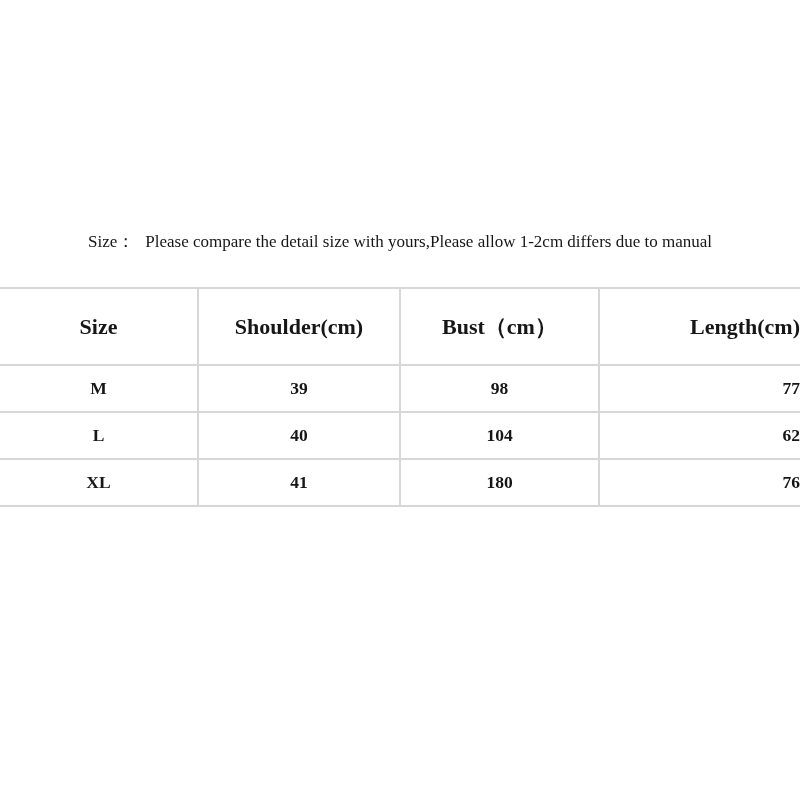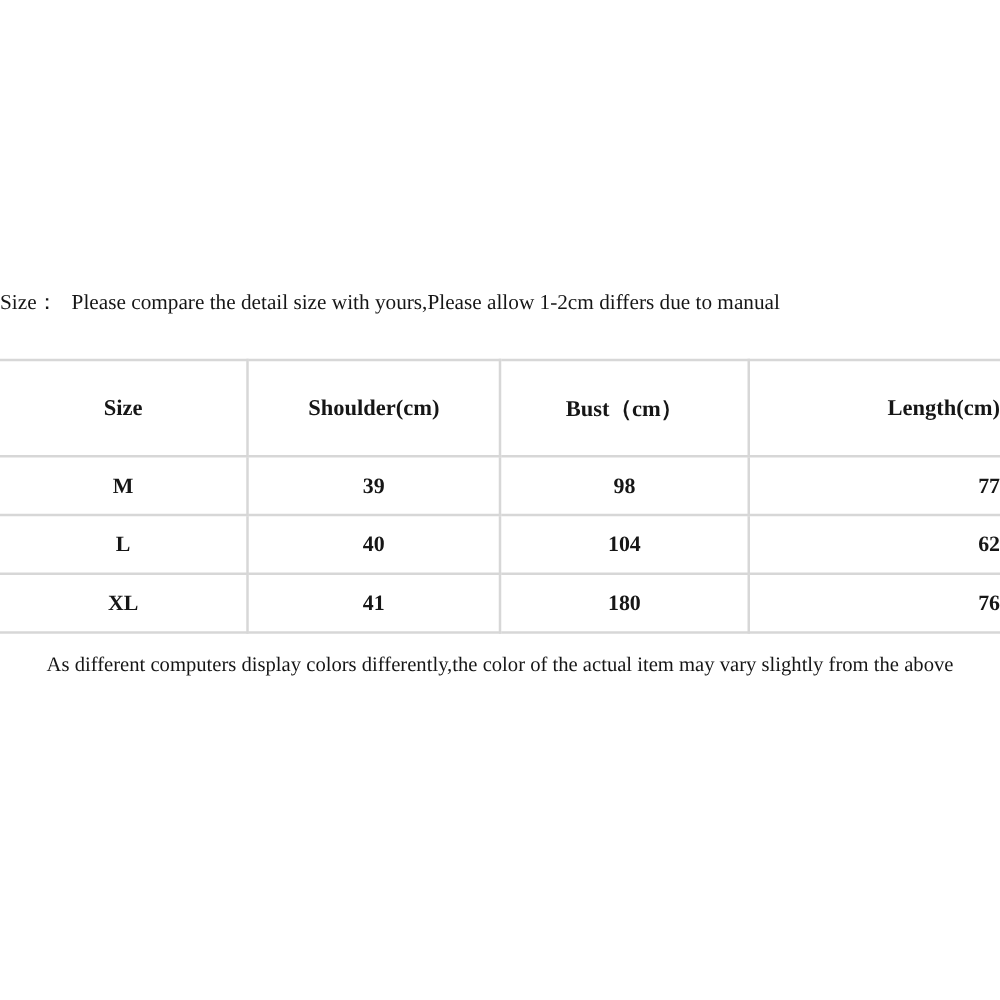--- a/index.html
+++ b/index.html
@@ -10,34 +10,34 @@
   html,body{margin:0;padding:0;}
   body{
     width:800px;height:800px;
     background:var(--bg-color);
     color:var(--text-color);
     font-family:"Liberation Serif","DejaVu Serif",serif;
     position:relative;overflow:hidden;
   }
   .intro{
     position:absolute;top:229px;left:0;width:100%;
-    font-size:17px;line-height:26px;
+    text-align:center;font-size:17px;line-height:26px;
     white-space:nowrap;
   }
   .intro .size-label{margin-right:11px;}
   table.size-table{
     position:absolute;top:287px;left:0;width:800px;
     border-collapse:collapse;table-layout:fixed;
   }
   .size-table th,.size-table td{
     border:2px solid var(--border-color);
     text-align:center;vertical-align:middle;
     font-weight:bold;padding:0;color:var(--text-color);
   }
-  .size-table th{height:75px;font-size:18px;}
+  .size-table th{height:75px;font-size:22px;}
   .size-table td{height:45px;font-size:17.5px;}
   .size-table th:first-child,.size-table td:first-child{border-left:none;}
   .size-table th:last-child,.size-table td:last-child{border-right:none;text-align:right;}
   .footer{
     position:absolute;top:518px;left:0;width:100%;
     text-align:center;font-size:16.5px;line-height:27px;
     white-space:nowrap;
   }
 </style>
 </head>
@@ -78,14 +78,13 @@
     <tr>
       <td>XL</td>
       <td>41</td>
       <td>180</td>
       <td>76</td>
     </tr>
   </tbody>
 </table>
 
 <div class="footer">
-  <div>As different computers display colors differently,the color of the actual item may vary slightly from the above</div>
 </div>
 
 </body></html>

